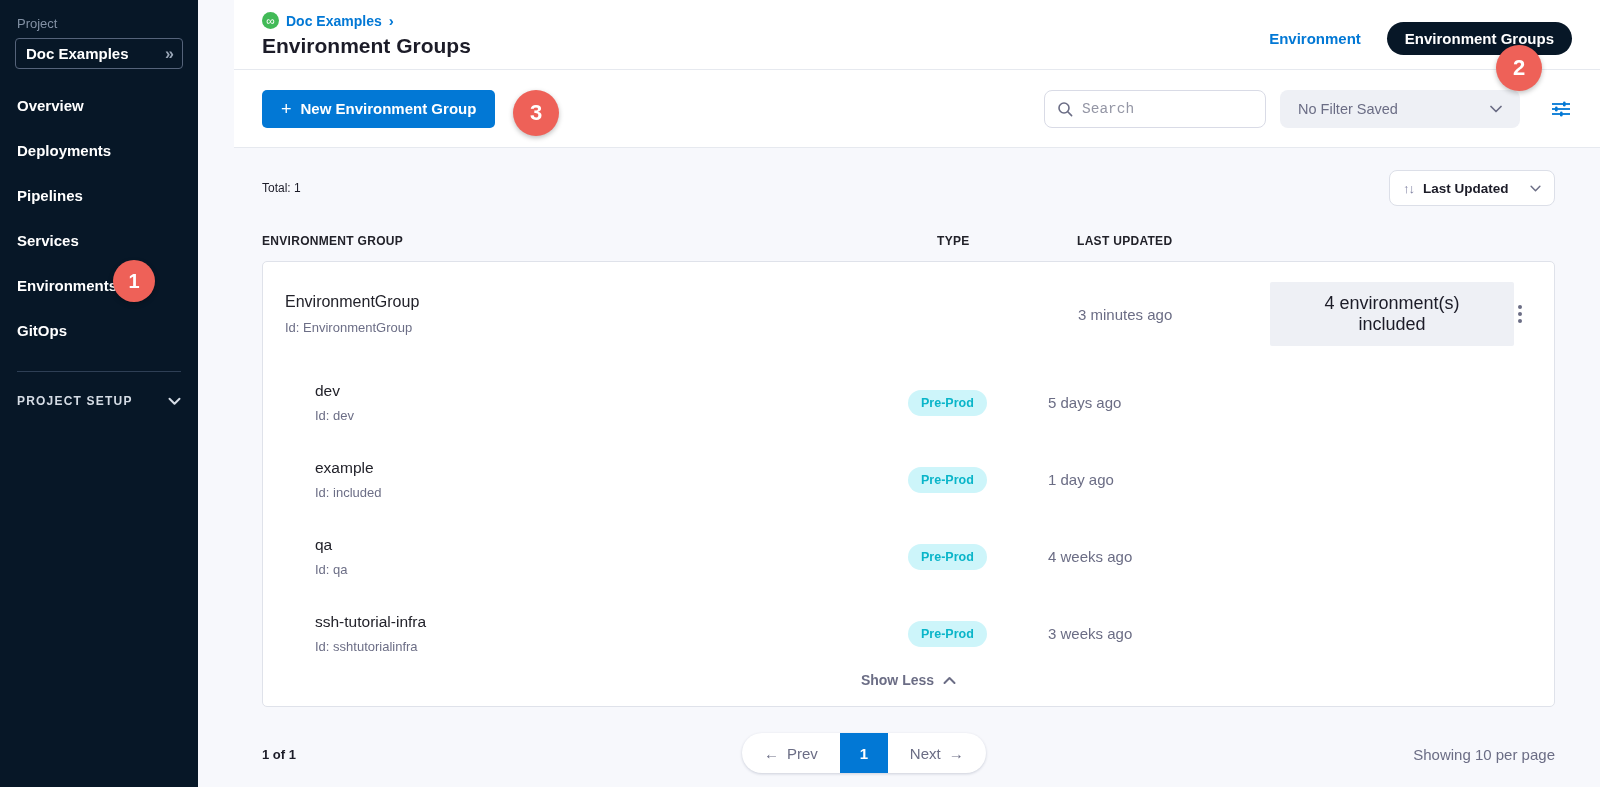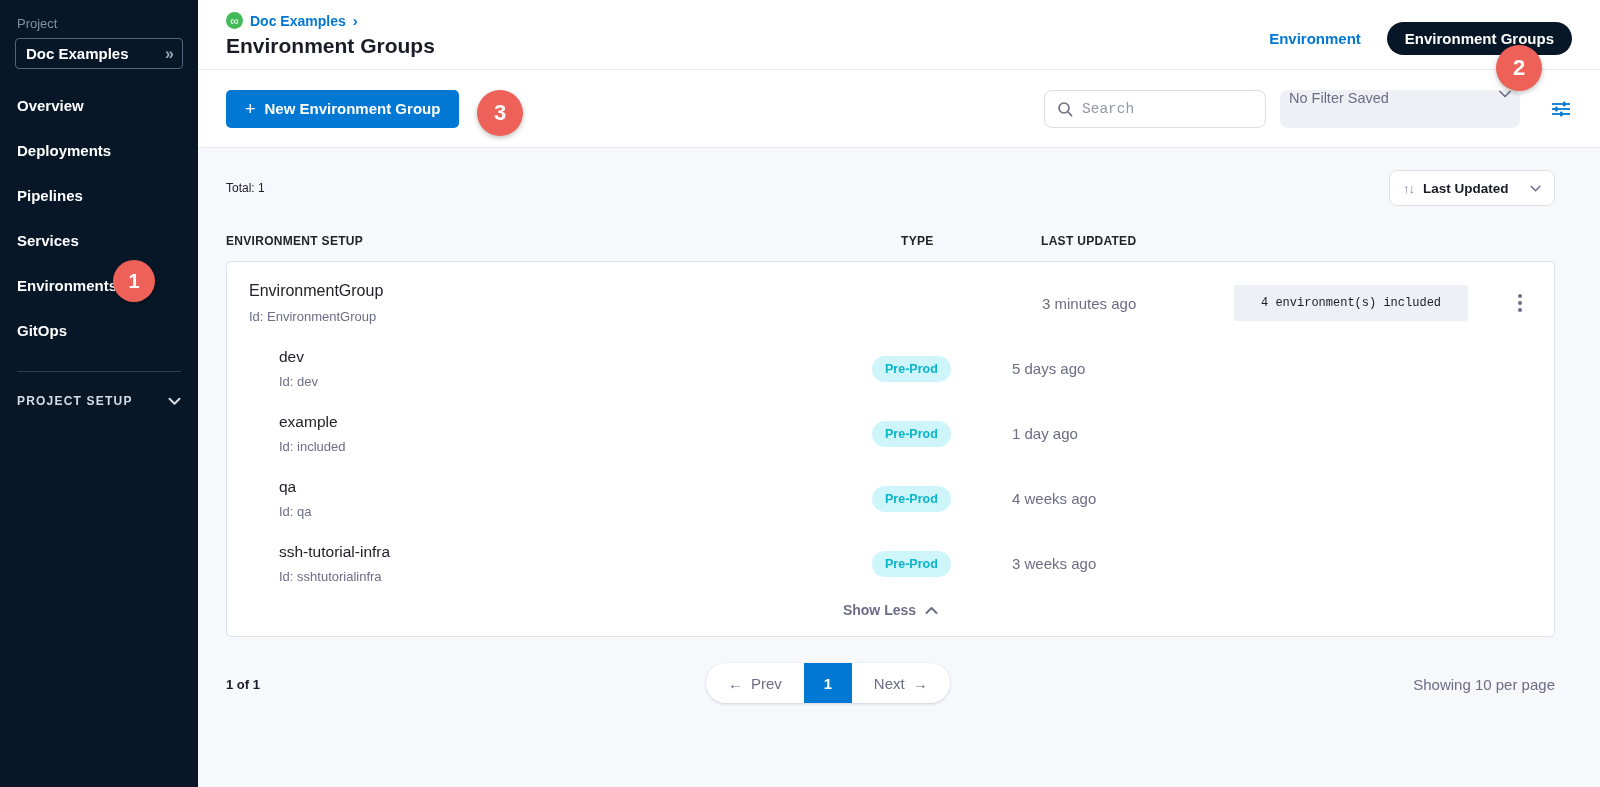--- a/index.html
+++ b/index.html
@@ -1,18 +1,18 @@
 <!DOCTYPE html>
 <html><head>
 <meta charset="utf-8">
 <style>
   * { margin:0; padding:0; box-sizing:border-box; }
   html,body { width:1600px; height:787px; overflow:hidden; }
   body { font-family:"Liberation Sans", sans-serif; background:#f7f8fc; }
-  .app { display:flex; width:1600px; height:787px; }
+  .app { display:flex; width:1600px; height:787px;gap:36px; }
 
   
   .sidebar { width:198px; flex-shrink:0; background:#071727; color:#fff; position:relative; }
   .project-label { margin:16px 0 0 17px; color:#8априори; }
   .project-label { color:#8391a5; font-size:13px; }
   .project-select { margin:7px 15px 0 15px; height:31px; border:1px solid #55637a; border-radius:4px;
     display:flex; align-items:center; justify-content:space-between; padding:0 10px; cursor:pointer; }
   .project-select .pname { font-size:15px; font-weight:700; color:#fff; }
   .project-select .collapse { color:#9aa7b8; font-size:16px; font-weight:700; letter-spacing:-2px; }
   .nav { margin-top:14px; }
@@ -50,21 +50,21 @@
     align-items:center; padding:0 28px; position:relative; }
   .btn-primary { background:#0278d5; border:none; color:#fff; font-family:inherit; font-size:15px;
     font-weight:700; padding:10px 19px; border-radius:5px; display:flex; align-items:center; gap:9px; cursor:pointer; }
   .btn-primary .plus { font-size:18px; font-weight:400; line-height:1; }
   .toolbar-spacer { flex:1; }
   .search-box { width:222px; height:38px; background:#fff; border:1px solid #d9dbe6; border-radius:8px;
     display:flex; align-items:center; gap:9px; padding:0 12px; margin-right:14px; }
   .search-box input { border:none; outline:none; flex:1; font-family:Liberation Mono, monospace; font-size:14.5px; color:#1c1c28; min-width:0; }
   .search-box input::placeholder { color:#9496a5; }
   .filter-select { width:240px; height:38px; background:#eef0f5; border-radius:8px; display:flex;
-    align-items:flex-start; justify-content:space-between; padding:0 9px; color:#6b6d85; font-size:14.5px; cursor:pointer; }
+    align-items:center; justify-content:space-between; padding:0 18px; color:#6b6d85; font-size:14.5px; cursor:pointer; }
   .sliders-btn { margin-left:30px; cursor:pointer; display:flex; align-items:center; }
 
   .content { flex:1; padding:22px 45px 0 28px; position:relative; }
   .listing-top { display:flex; align-items:center; justify-content:space-between; }
   .total-label { font-size:12px; color:#1c1c28; }
   .sort-btn { background:#fff; border:1px solid #dcdfe8; border-radius:8px; height:36px;
     display:flex; align-items:center; gap:9px; padding:0 13px; cursor:pointer; min-width:166px; }
   .sort-glyph { color:#7d7fa0; font-size:13px; letter-spacing:-1px; }
   .sort-text { font-size:13.5px; font-weight:600; color:#1c1c28; flex:1; }
 
@@ -72,25 +72,25 @@
   .col-name { width:675px; } .col-type { width:140px; } .col-updated { flex:1; }
 
   .card { background:#fff; border:1px solid #dfe2ea; border-radius:5px; margin-top:13px; padding:20px 22px 8px 22px; }
   .row { display:flex; align-items:center; }
   .cell-name { width:653px; }
   .cell-type { width:140px; }
   .cell-updated { width:192px; font-size:15px; color:#6b6d85; }
   .cell-action { flex:1; display:flex; align-items:center; }
   .g-name { font-size:16px; color:#22222a; }
   .g-id { font-size:13px; color:#6c6e86; margin-top:9px; }
-  .env-count-btn { background:#eef0f5; border:none; font-family:Liberation Mono, monospace; font-size:12px; color:#1c1c28;
-    padding:11px 27px; cursor:pointer; border-radius:2px; }
+  .env-count-btn { background:#eef0f5; border:none; font-family:Liberation Sans, sans-serif; font-size:18px; color:#1c1c28;
+    padding:11px 35px; cursor:pointer; border-radius:2px; }
   .kebab { margin-left:auto; margin-right:6px; display:flex; flex-direction:column; gap:3px; cursor:pointer; padding:4px; }
   .kebab .dot { width:4px; height:4px; border-radius:50%; background:#6b6d85; }
-  .env-row { margin-top:24px; }
+  .env-row { margin-top:36px; }
   .env-row .cell-name { padding-left:30px; width:623px; }
   .e-name { font-size:15.5px; color:#22222a; }
   .e-id { font-size:13px; color:#6c6e86; margin-top:8px; }
   .type-pill { display:inline-block; background:#cdf5fa; color:#0ab5c9; font-size:12.5px; font-weight:700;
     padding:6px 13px; border-radius:13px; }
   .show-less { display:flex; align-items:center; justify-content:center; gap:9px; padding:18px 0 10px 0;
     color:#6b6d85; font-size:14px; font-weight:700; cursor:pointer; }
 
   .pagination { display:flex; align-items:center; margin-top:26px; position:relative; height:42px; }
   .page-summary { font-size:13px; font-weight:700; color:#1c1c28; }
@@ -189,21 +189,21 @@
         <div class="sort-btn">
           <span class="sort-glyph">↑↓</span>
           <span class="sort-text">Last Updated</span>
           <svg width="11" height="7" viewBox="0 0 12 8">
               <path d="M1 1.5 L6 6.5 L11 1.5" fill="none" stroke="#6b6d85" stroke-width="1.7" stroke-linecap="round" stroke-linejoin="round"></path>
             </svg>
         </div>
       </div>
 
       <div class="table-head">
-        <div class="col-name">ENVIRONMENT SETUP</div>
+        <div class="col-name">ENVIRONMENT GROUP</div>
         <div class="col-type">TYPE</div>
         <div class="col-updated">LAST UPDATED</div>
       </div>
 
       <div class="card">
 
         <div class="row">
           <div class="cell-name">
             <div class="g-name">EnvironmentGroup</div>
             <div class="g-id">Id: EnvironmentGroup</div>

